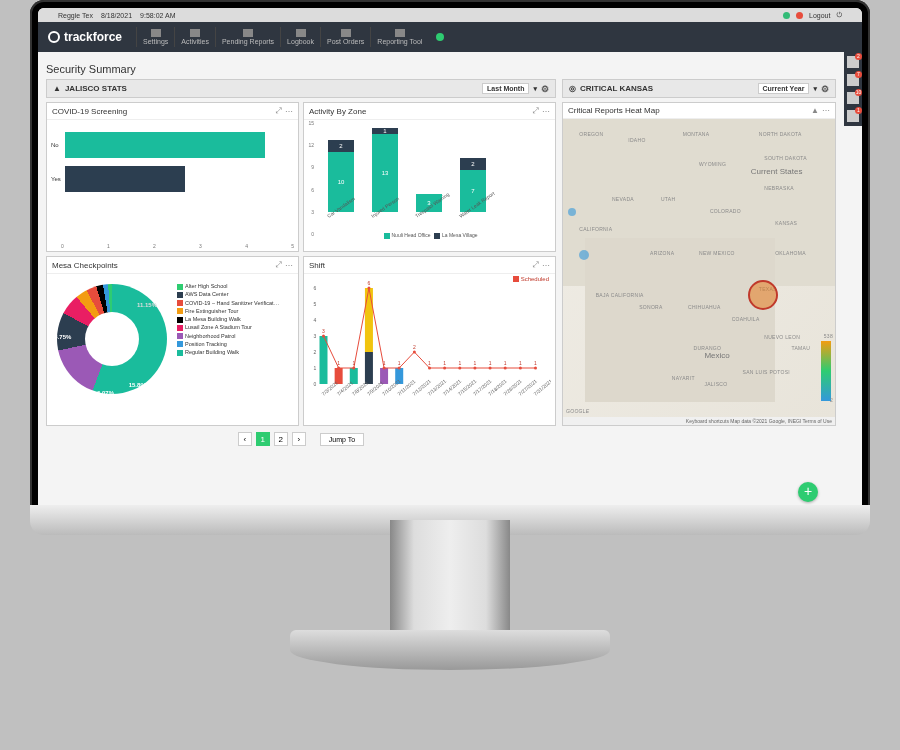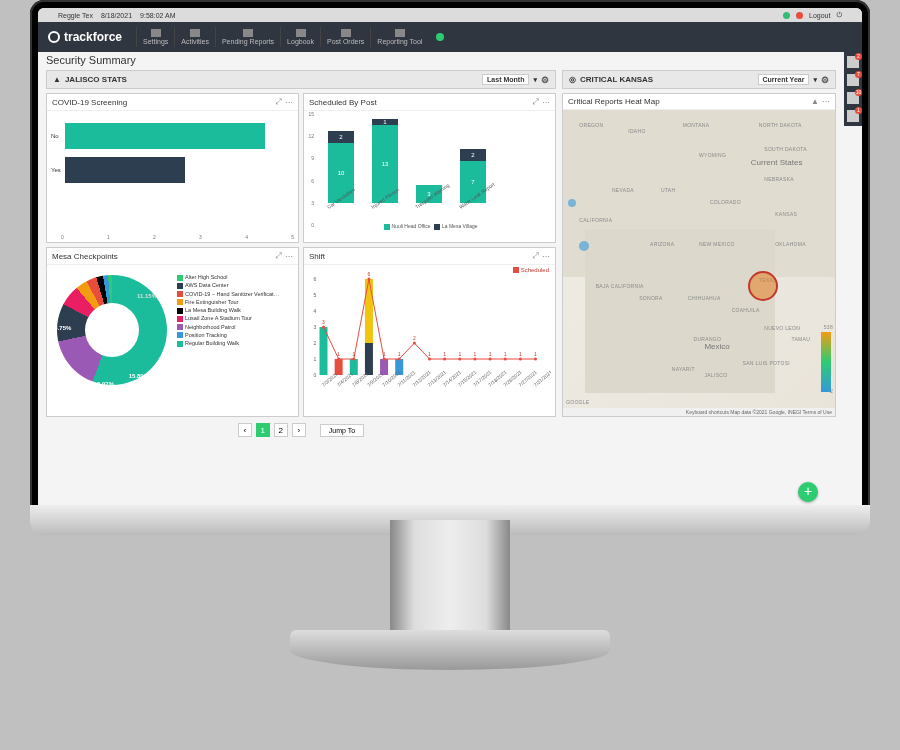--- a/index.html
+++ b/index.html
@@ -24,21 +24,21 @@
   .nav-item .ni-icon { width:10px; height:8px; background:#888; }
   .nav-spacer { flex:1; }
   .nav-dot { width:8px; height:8px; background:#2ecc71; border-radius:50%; margin-left:4px;}
 
   
   .rail { position:absolute; right:0; top:44px; width:18px; background:#2f3640; display:flex; flex-direction:column; align-items:center; padding:4px 0; gap:6px;}
   .rail-icon { width:12px; height:12px; background:#ccc; position:relative;}
   .rail-badge { position:absolute; top:-3px; right:-3px; width:7px; height:7px; background:#e74c3c; border-radius:50%; font-size:5px; color:#fff; text-align:center; line-height:7px;}
 
   
-  .content { position:absolute; top:44px; left:0; right:18px; bottom:0; padding:2px 8px; overflow:hidden;}
+  .content { position:absolute; top:44px; left:0; right:18px; bottom:0; padding:11px 8px; overflow:hidden;}
   .page-title { font-size:11px; color:#333; margin-bottom:4px; font-weight:500;}
   .row { display:flex; gap:6px; }
   .panel-head { background:#e8e8e8; font-size:8px; font-weight:bold; color:#333; padding:3px 6px; display:flex; align-items:center; gap:4px; border:1px solid #ccc;}
   .panel-head .sp { flex:1;}
   .sel { font-size:7px; background:#fff; border:1px solid #ccc; padding:1px 4px; }
   .gear { font-size:9px; color:#555; cursor:pointer;}
   .left-col { width:510px; }
   .right-col { flex:1; }
 
   .widgets { display:grid; grid-template-columns:1fr 1fr; grid-template-rows:150px 170px; gap:4px; margin-top:4px;}
@@ -204,21 +204,21 @@
                     <span>2</span>
                     <span>3</span>
                     <span>4</span>
                     <span>5</span>
                   </div>
                 </div>
             </div>
 
             <div class="widget">
               <div class="w-head">
-                  <span>Scheduled By Post</span>
+                  <span>Activity By Zone</span>
                   <span class="sp"></span>
                   <span class="w-tools">⤢</span>
                   <span class="w-tools">⋯</span>
                 </div>
               <div class="w-body" id="activity-body">
                   <div class="yaxis">
                     <span>15</span>
                     <span>12</span>
                     <span>9</span>
                     <span>6</span>

